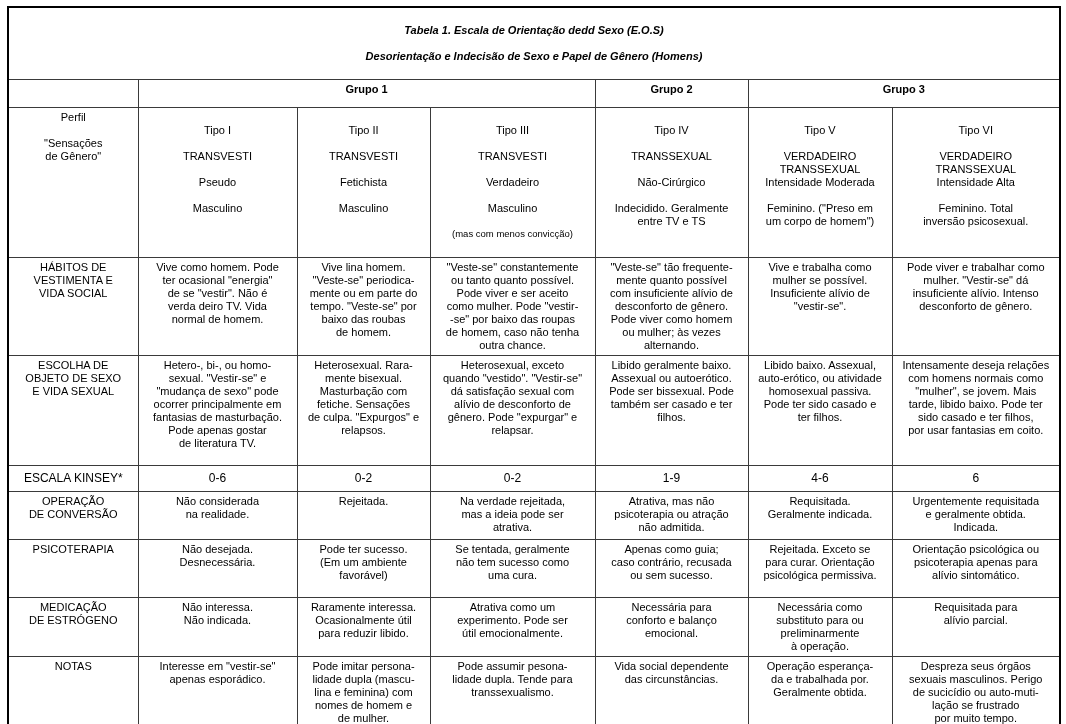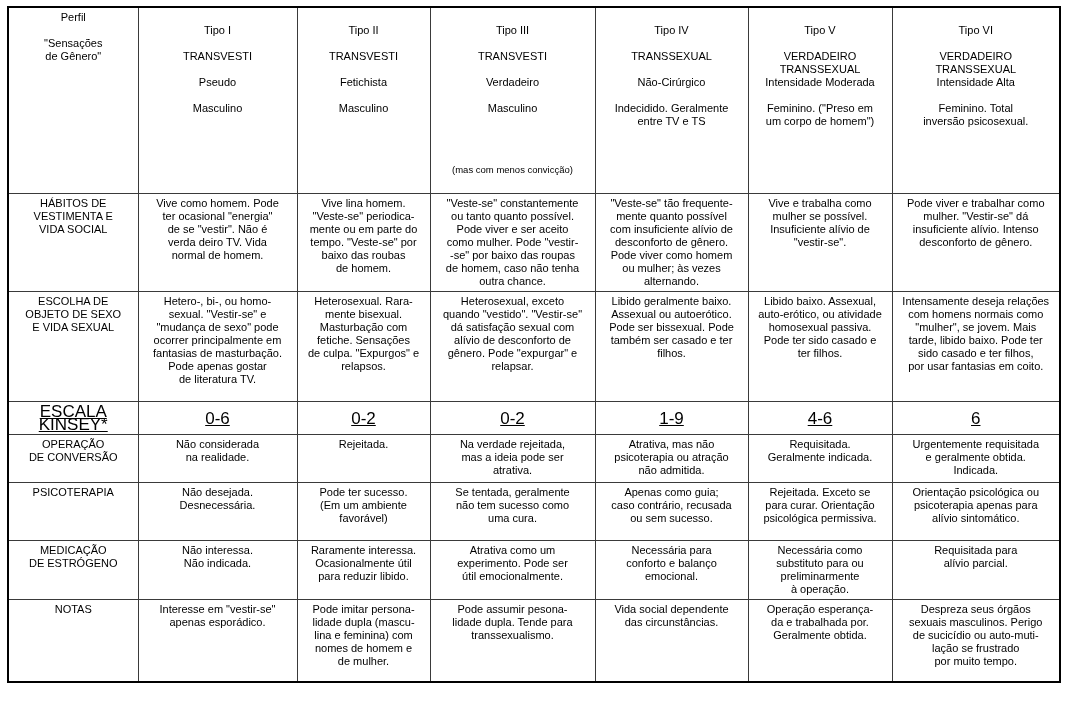--- a/index.html
+++ b/index.html
@@ -20,41 +20,53 @@
   }
   td.title-cell {
     font-weight:bold; font-style:italic;
     font-size:13px; line-height:17px; vertical-align:middle; padding:3px;
   }
   td.group-cell { font-weight:bold; font-size:12.5px; vertical-align:middle; line-height:14px; }
   td.corner { }
   td.rowlabel { font-size:12px; line-height:14px; padding-top:5px; }
   td.profile-label { padding-top:32px; }
   td.profile-cell { font-size:12px; line-height:14px; padding-top:6px; }
-  .small-note { font-size:9.5px; line-height:11px; white-space:pre-line;margin-top:36px; }
-  tr.kinsey-row td { font-size:17px; vertical-align:middle;text-decoration:underline; }
+  .small-note { font-size:9.5px; line-height:11px; white-space:pre-line; }
+  tr.kinsey-row td { font-size:12px; vertical-align:middle; }
   td.small-text { font-size:10px; line-height:11.5px; }
 </style>
 </head>
 <body>
 
 <div class="page">
   <table class="eos">
     <colgroup>
       <col style="width:130px">
         <col style="width:159px">
         <col style="width:133px">
       <col style="width:165px">
         <col style="width:153px">
         <col style="width:144px">
       <col style="width:168px">
     </colgroup>
 
     <tbody>
-
+        <tr style="height:38px">
+      <td class="title-cell" colspan="7">
+        <div>Tabela 1. Escala de Orientação dedd Sexo (E.O.S)</div>
+        <div>Desorientação e Indecisão de Sexo e Papel de Gênero (Homens)</div>
+      </td>
+    </tr>
+
+    <tr style="height:28px">
+      <td class="corner"></td>
+      <td class="group-cell" colspan="3">Grupo 1</td>
+      <td class="group-cell">Grupo 2</td>
+      <td class="group-cell" colspan="2">Grupo 3</td>
+    </tr>
 
     <tr style="height:120px">
       <td class="rowlabel profile-label">Perfil
 
 "Sensações
 de Gênero"</td>
       <td class="profile-cell">
         <div>Tipo I
 
 TRANSVESTI

